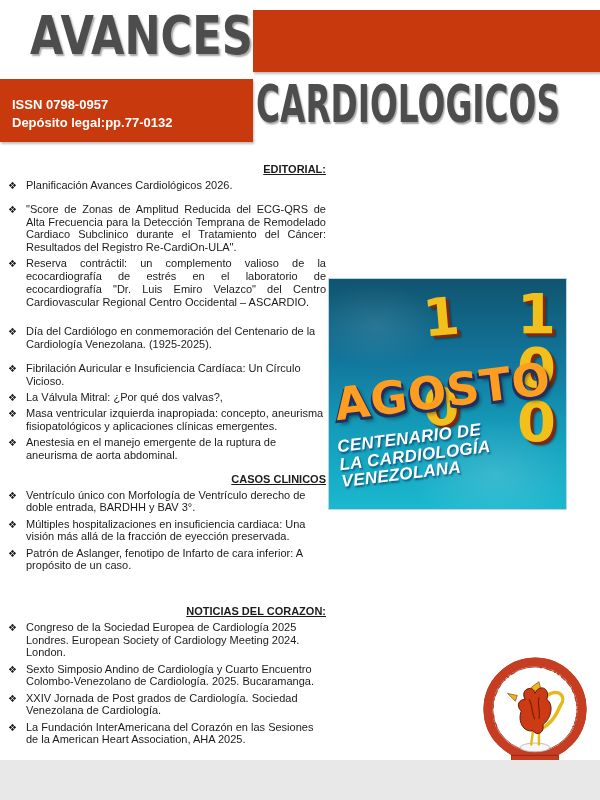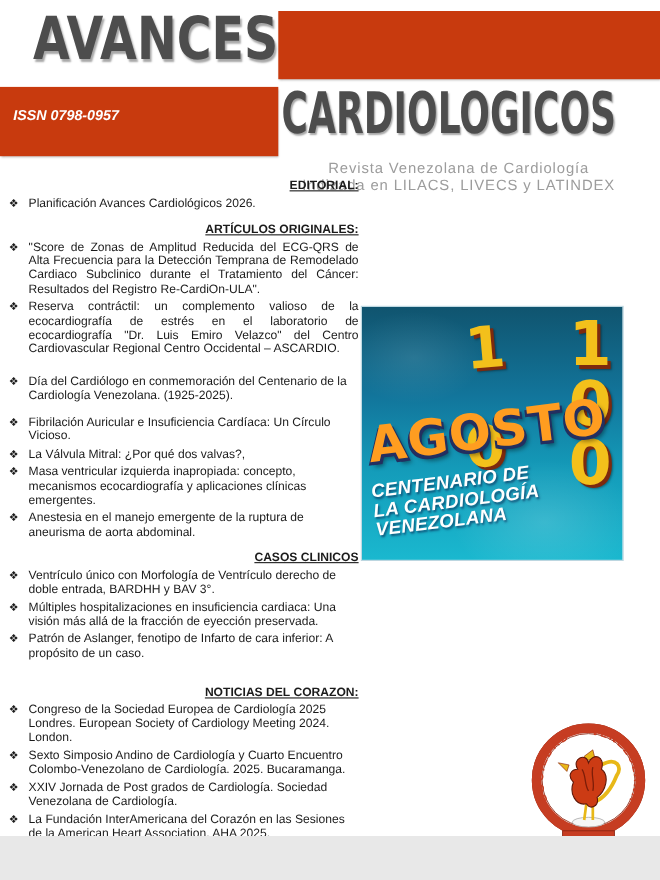--- a/index.html
+++ b/index.html
@@ -8,28 +8,28 @@
   
   .bar{position:absolute;background:#c83a0e;box-shadow:1px 2px 2px rgba(0,0,0,.25);}
   .bar-top{left:253px;top:10px;width:347px;height:62px;}
   .bar-left{left:0;top:79px;width:253px;height:63px;}
   .title{position:absolute;font-weight:bold;color:#4d4d4d;white-space:nowrap;
          text-shadow:2px 2px 2px rgba(0,0,0,.35);transform-origin:left top;
          font-family:"DejaVu Sans",sans-serif;}
   .title-avances{left:30px;top:4px;font-size:54px;transform:scaleX(.80);}
   .title-cardio{left:256px;top:74px;font-size:52px;transform:scaleX(.63);}
   .issn-block{position:absolute;left:12px;top:96px;color:#fff;font-weight:bold;
-              font-size:13px;line-height:1.35;font-style:italic;}
+              font-size:13px;line-height:1.35;}
   .subtitle{position:absolute;left:238px;top:145px;width:358px;text-align:center;
             color:#9c9c9c;font-size:13.5px;letter-spacing:.8px;line-height:1.2;}
   
   .toc{position:absolute;left:8px;top:163px;width:318px;font-size:11px;line-height:1.16;}
   .toc-section{margin-bottom:11px;}
   .toc-s2{margin-top:17px;}
-  .toc-s5{margin-top:23px;}
+  .toc-s5{margin-top:33px;}
   .toc-heading{font-weight:bold;text-decoration:underline;margin-bottom:3px;text-align:right;}
   .toc-item{display:flex;gap:6px;margin-bottom:3.5px;}
   .bullet{flex:0 0 12px;width:12px;font-size:10px;line-height:1.3;}
   .itxt{display:block;flex:1;}
   .toc-s1 .itxt{text-align:justify;}
   
   .poster{position:absolute;left:328px;top:278px;width:237px;height:230px;overflow:hidden;
           border:1px solid #bcd6e0;
           background:
             radial-gradient(90px 60px at 20% 20%, rgba(255,255,255,.10), transparent 70%),
@@ -60,36 +60,32 @@
 <body>
 
 <div class="page">
 
   <div class="bar bar-top"></div>
   <div class="bar bar-left"></div>
   <div class="title title-avances">AVANCES</div>
   <div class="title title-cardio">CARDIOLOGICOS</div>
   <div class="issn-block">
     <div>ISSN 0798-0957</div>
-  </div>
-  <div class="subtitle">
-    <div>Revista Venezolana de Cardiología</div>
-    <div>Indizada en LILACS, LIVECS y LATINDEX</div>
+    <div>Depósito legal:pp.77-0132</div>
   </div>
 
   <div class="toc" id="toc">
       <div class="toc-section toc-s0">
         <div class="toc-heading">EDITORIAL:</div>
         <div class="toc-item">
           <span class="bullet">❖</span>
           <span class="itxt">Planificación Avances Cardiológicos 2026.</span>
         </div>
       </div>
       <div class="toc-section toc-s1">
-        <div class="toc-heading">ARTÍCULOS ORIGINALES:</div>
         <div class="toc-item">
           <span class="bullet">❖</span>
           <span class="itxt">"Score de Zonas de Amplitud Reducida del ECG-QRS de Alta Frecuencia para la Detección Temprana de Remodelado Cardiaco Subclinico durante el Tratamiento del Cáncer: Resultados del Registro Re-CardiOn-ULA".</span>
         </div>
         <div class="toc-item">
           <span class="bullet">❖</span>
           <span class="itxt">Reserva contráctil: un complemento valioso de la ecocardiografía de estrés en el laboratorio de ecocardiografía "Dr. Luis Emiro Velazco" del Centro Cardiovascular Regional Centro Occidental – ASCARDIO.</span>
         </div>
       </div>
       <div class="toc-section toc-s2">
@@ -102,21 +98,21 @@
         <div class="toc-item">
           <span class="bullet">❖</span>
           <span class="itxt">Fibrilación Auricular e Insuficiencia Cardíaca: Un Círculo Vicioso.</span>
         </div>
         <div class="toc-item">
           <span class="bullet">❖</span>
           <span class="itxt">La Válvula Mitral: ¿Por qué dos valvas?,</span>
         </div>
         <div class="toc-item">
           <span class="bullet">❖</span>
-          <span class="itxt">Masa ventricular izquierda inapropiada: concepto, mecanismos ecocardiografía y aplicaciones clínicas emergentes.</span>
+          <span class="itxt">Masa ventricular izquierda inapropiada: concepto, aneurisma fisiopatológicos y aplicaciones clínicas emergentes.</span>
         </div>
         <div class="toc-item">
           <span class="bullet">❖</span>
           <span class="itxt">Anestesia en el manejo emergente de la ruptura de aneurisma de aorta abdominal.</span>
         </div>
       </div>
       <div class="toc-section toc-s4">
         <div class="toc-heading">CASOS CLINICOS</div>
         <div class="toc-item">
           <span class="bullet">❖</span>

